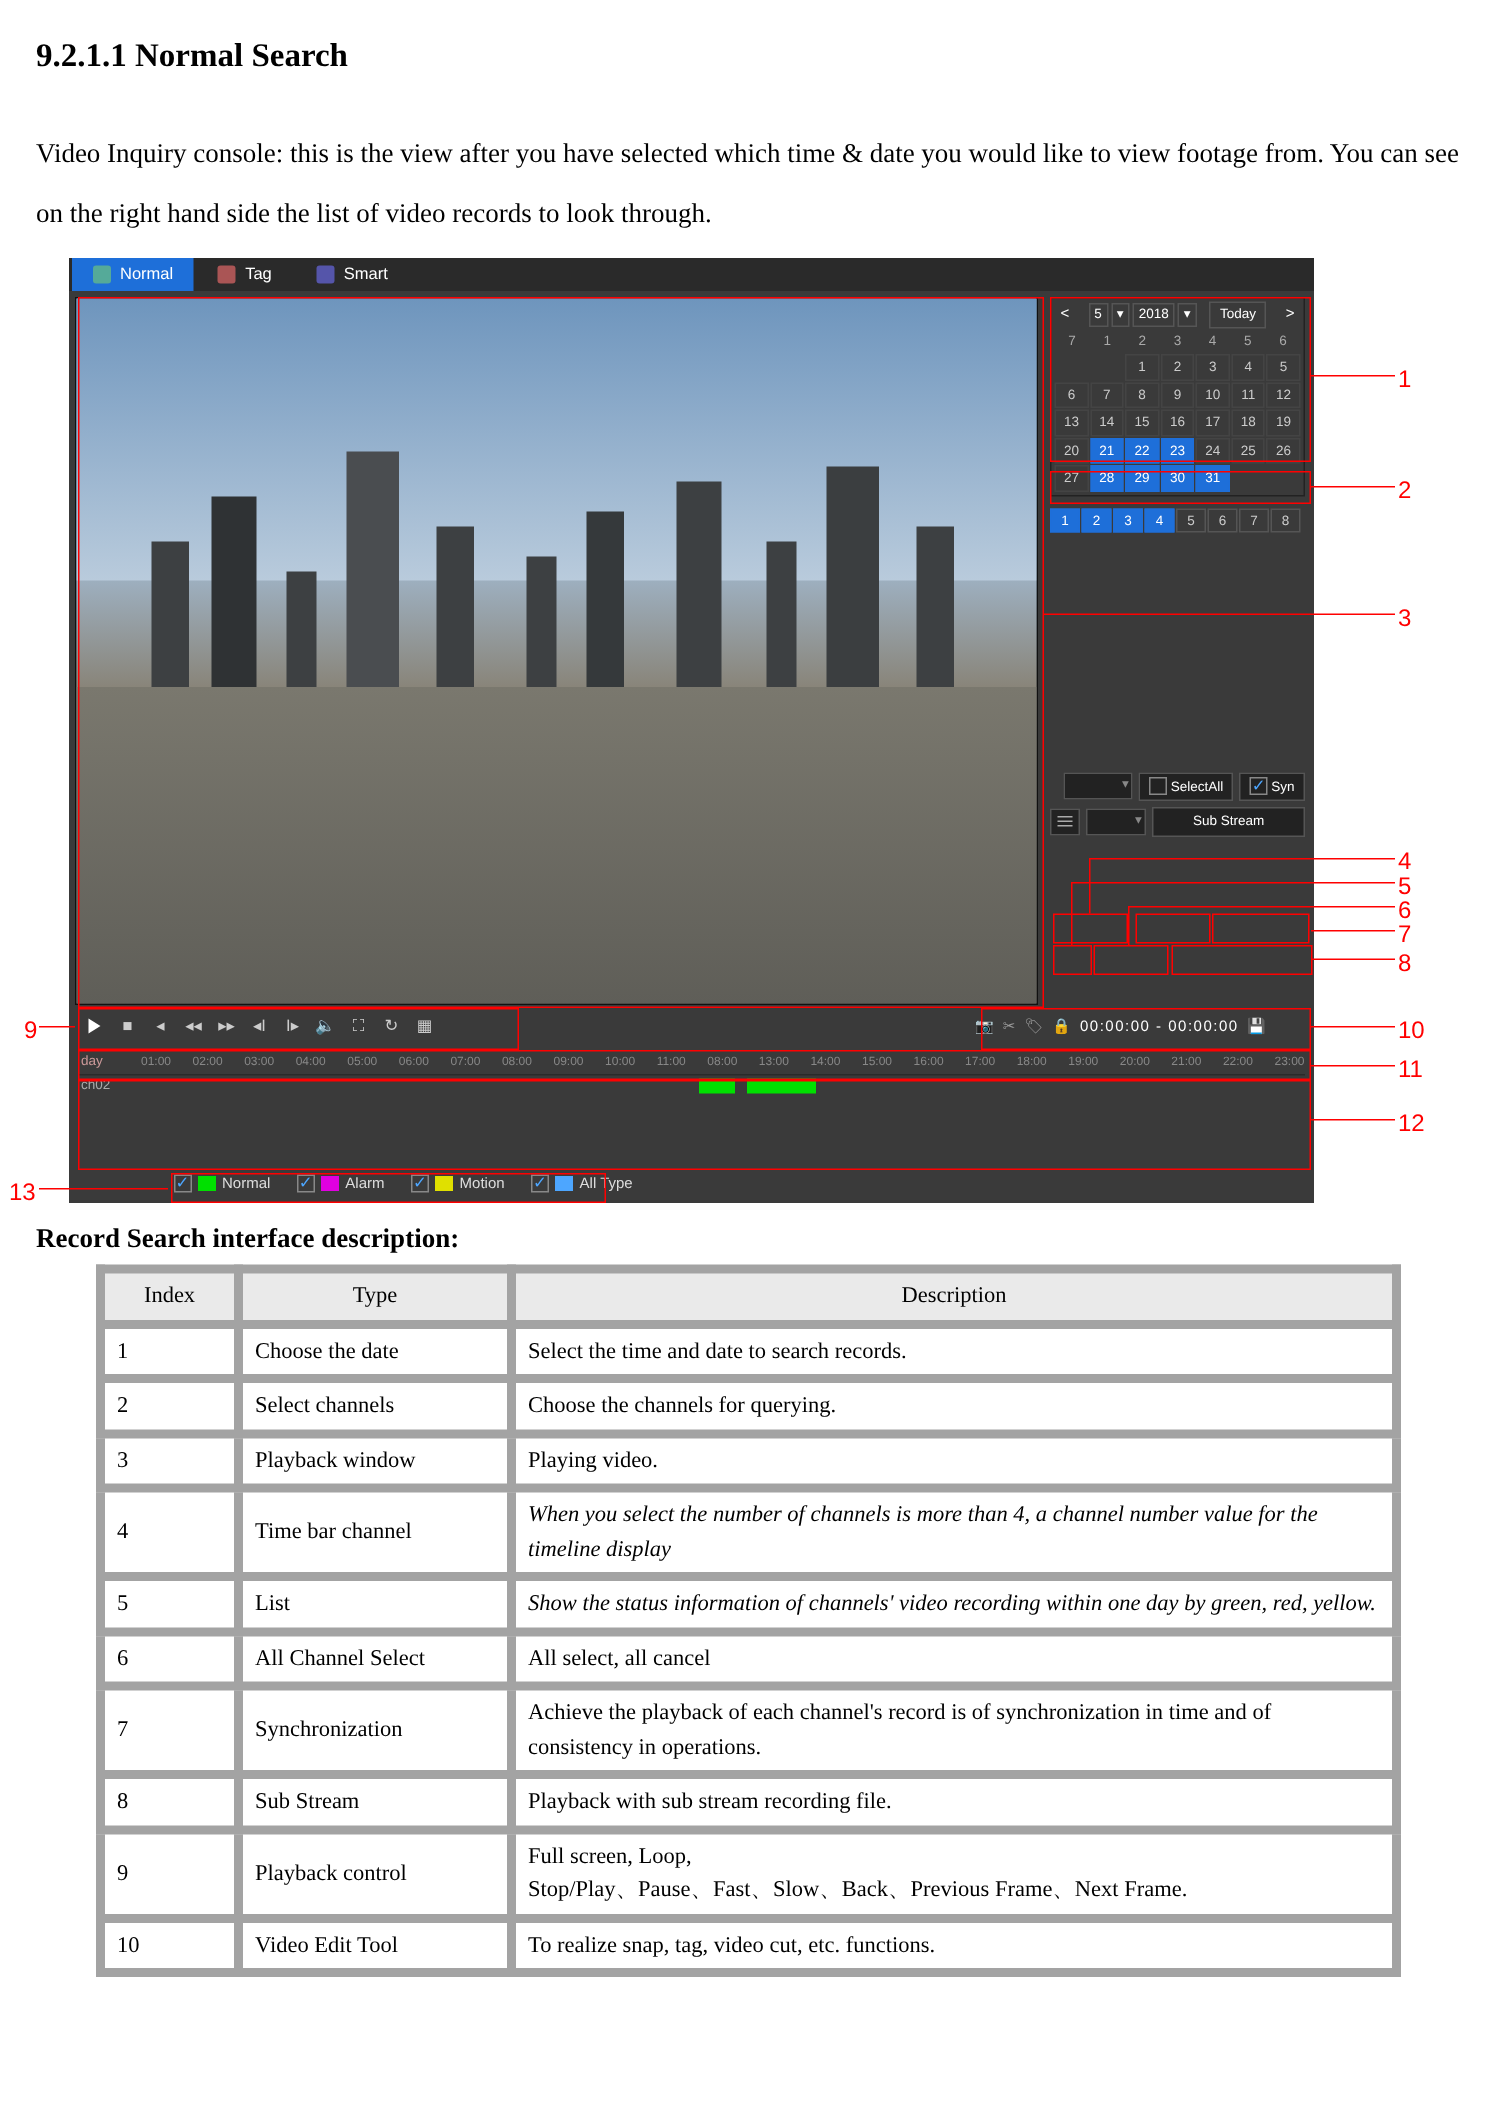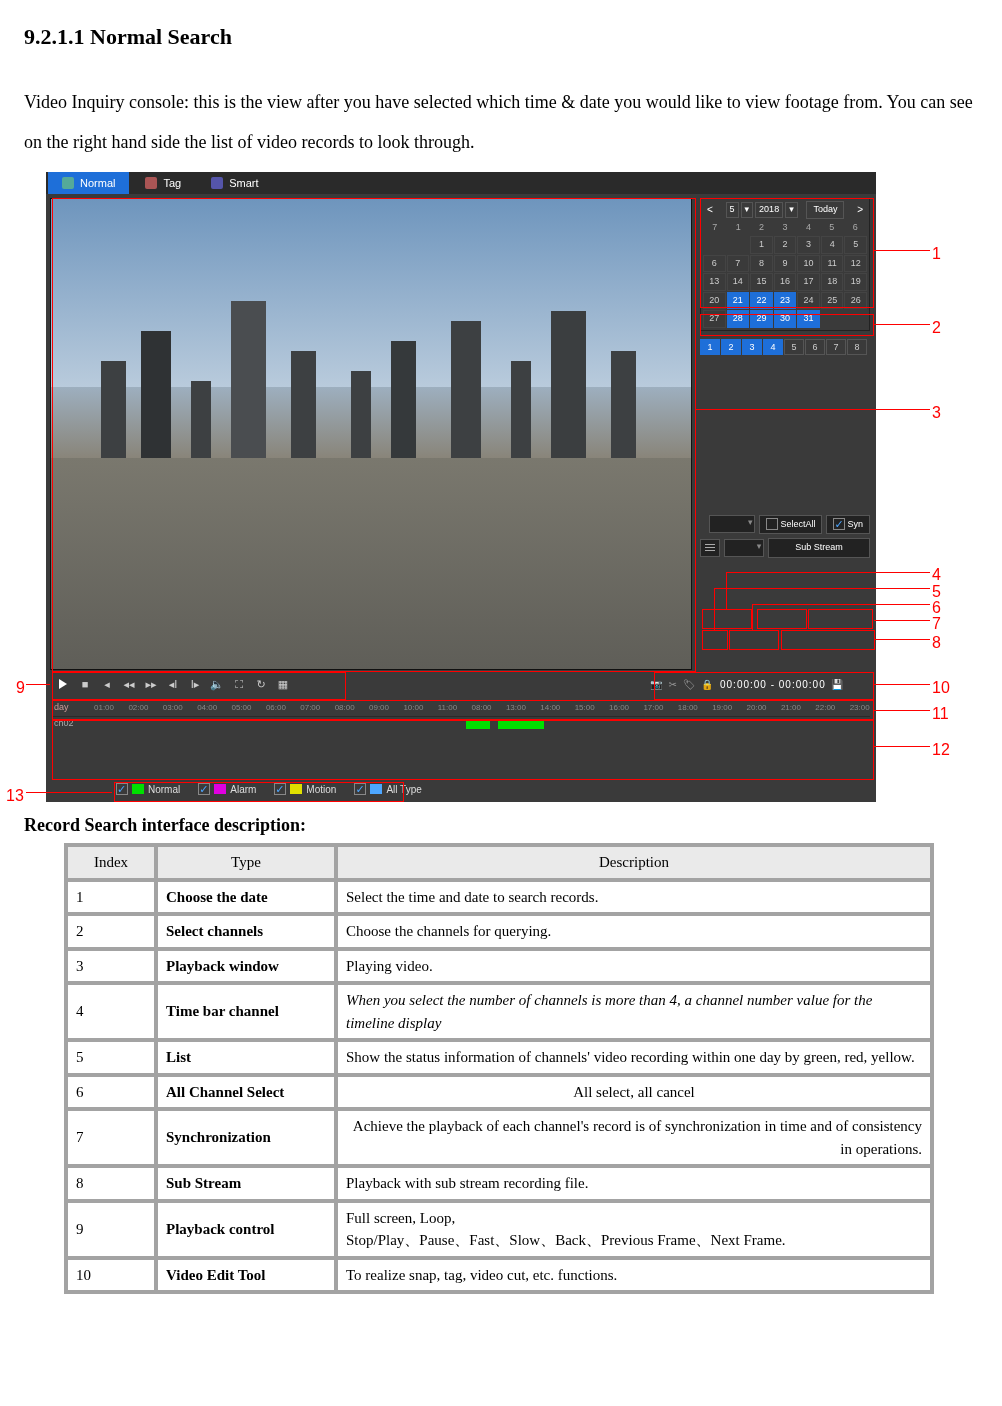--- a/index.html
+++ b/index.html
@@ -59,24 +59,24 @@
   .seg { position:absolute; top:0; height:10px; background:#00e000; }
   .legend-bar { position:absolute; left:6px; bottom:4px; height:18px; display:flex; gap:18px; align-items:center; font-size:10px; }
   .lg { display:flex; align-items:center; gap:4px; color:#ddd; }
   .sw { width:12px; height:10px; display:inline-block; }
   .callout { position:absolute; color:#ff0000; font-size:16px; font-family:Arial,sans-serif; }
   .hline { position:absolute; height:1px; background:#ff0000; }
   .vline { position:absolute; width:1px; background:#ff0000; }
   .redbox { position:absolute; border:1px solid #ff0000; }
   .tbl-title { font-weight:bold; font-size:18px; margin:6px 0 4px 0; }
   table.desc { border-collapse:collapse; width:870px; margin-left:40px; font-size:15px; }
-  table.desc th, table.desc td { border:4px solid #a3a3a3; padding:4px 8px; text-align:left; vertical-align:middle; }
+  table.desc th, table.desc td { border:6px solid #a3a3a3; padding:4px 8px; text-align:left; vertical-align:middle; }
   table.desc th { background:#eaeaea; font-weight:normal; text-align:center; }
   table.desc td.idx { width:70px; }
-  table.desc td.type { width:160px;font-weight:bold; }
+  table.desc td.type { width:160px; }
   table.desc td.dcell { text-align:left; }
   .just { text-align:justify; }
 </style>
 </head>
 <body>
 
 <h2>9.2.1.1 Normal Search</h2>
 <p class="intro">Video Inquiry console: this is the view after you have selected which time &amp; date you would like to view footage from. You can see on the right hand side the list of video records to look through.</p>
 
 <div class="figure-wrap">
@@ -370,31 +370,31 @@
         <td class="dcell" style="white-space: pre-line;">Playing video.</td>
       </tr>
       <tr>
         <td class="idx">4</td>
         <td class="type">Time bar channel</td>
         <td class="dcell" style="white-space: pre-line; font-style: italic;">When you select the number of channels is more than 4, a channel number value for the timeline display</td>
       </tr>
       <tr>
         <td class="idx">5</td>
         <td class="type">List</td>
-        <td class="dcell just" style="white-space: pre-line;">Show the status information of channels' video recording within one day by green, red, yellow.</td>
+        <td class="dcell just" style="white-space: pre-line; font-style: italic;">Show the status information of channels' video recording within one day by green, red, yellow.</td>
       </tr>
       <tr>
         <td class="idx">6</td>
         <td class="type">All Channel Select</td>
-        <td class="dcell" style="white-space: pre-line; text-align: center;">All select, all cancel</td>
+        <td class="dcell" style="white-space: pre-line;">All select, all cancel</td>
       </tr>
       <tr>
         <td class="idx">7</td>
         <td class="type">Synchronization</td>
-        <td class="dcell just" style="white-space: pre-line; text-align: right;">Achieve the playback of each channel's record is of synchronization in time and of consistency in operations.</td>
+        <td class="dcell just" style="white-space: pre-line;">Achieve the playback of each channel's record is of synchronization in time and of consistency in operations.</td>
       </tr>
       <tr>
         <td class="idx">8</td>
         <td class="type">Sub Stream</td>
         <td class="dcell" style="white-space: pre-line;">Playback with sub stream recording file.</td>
       </tr>
       <tr>
         <td class="idx">9</td>
         <td class="type">Playback control</td>
         <td class="dcell" style="white-space: pre-line;">Full screen, Loop,

